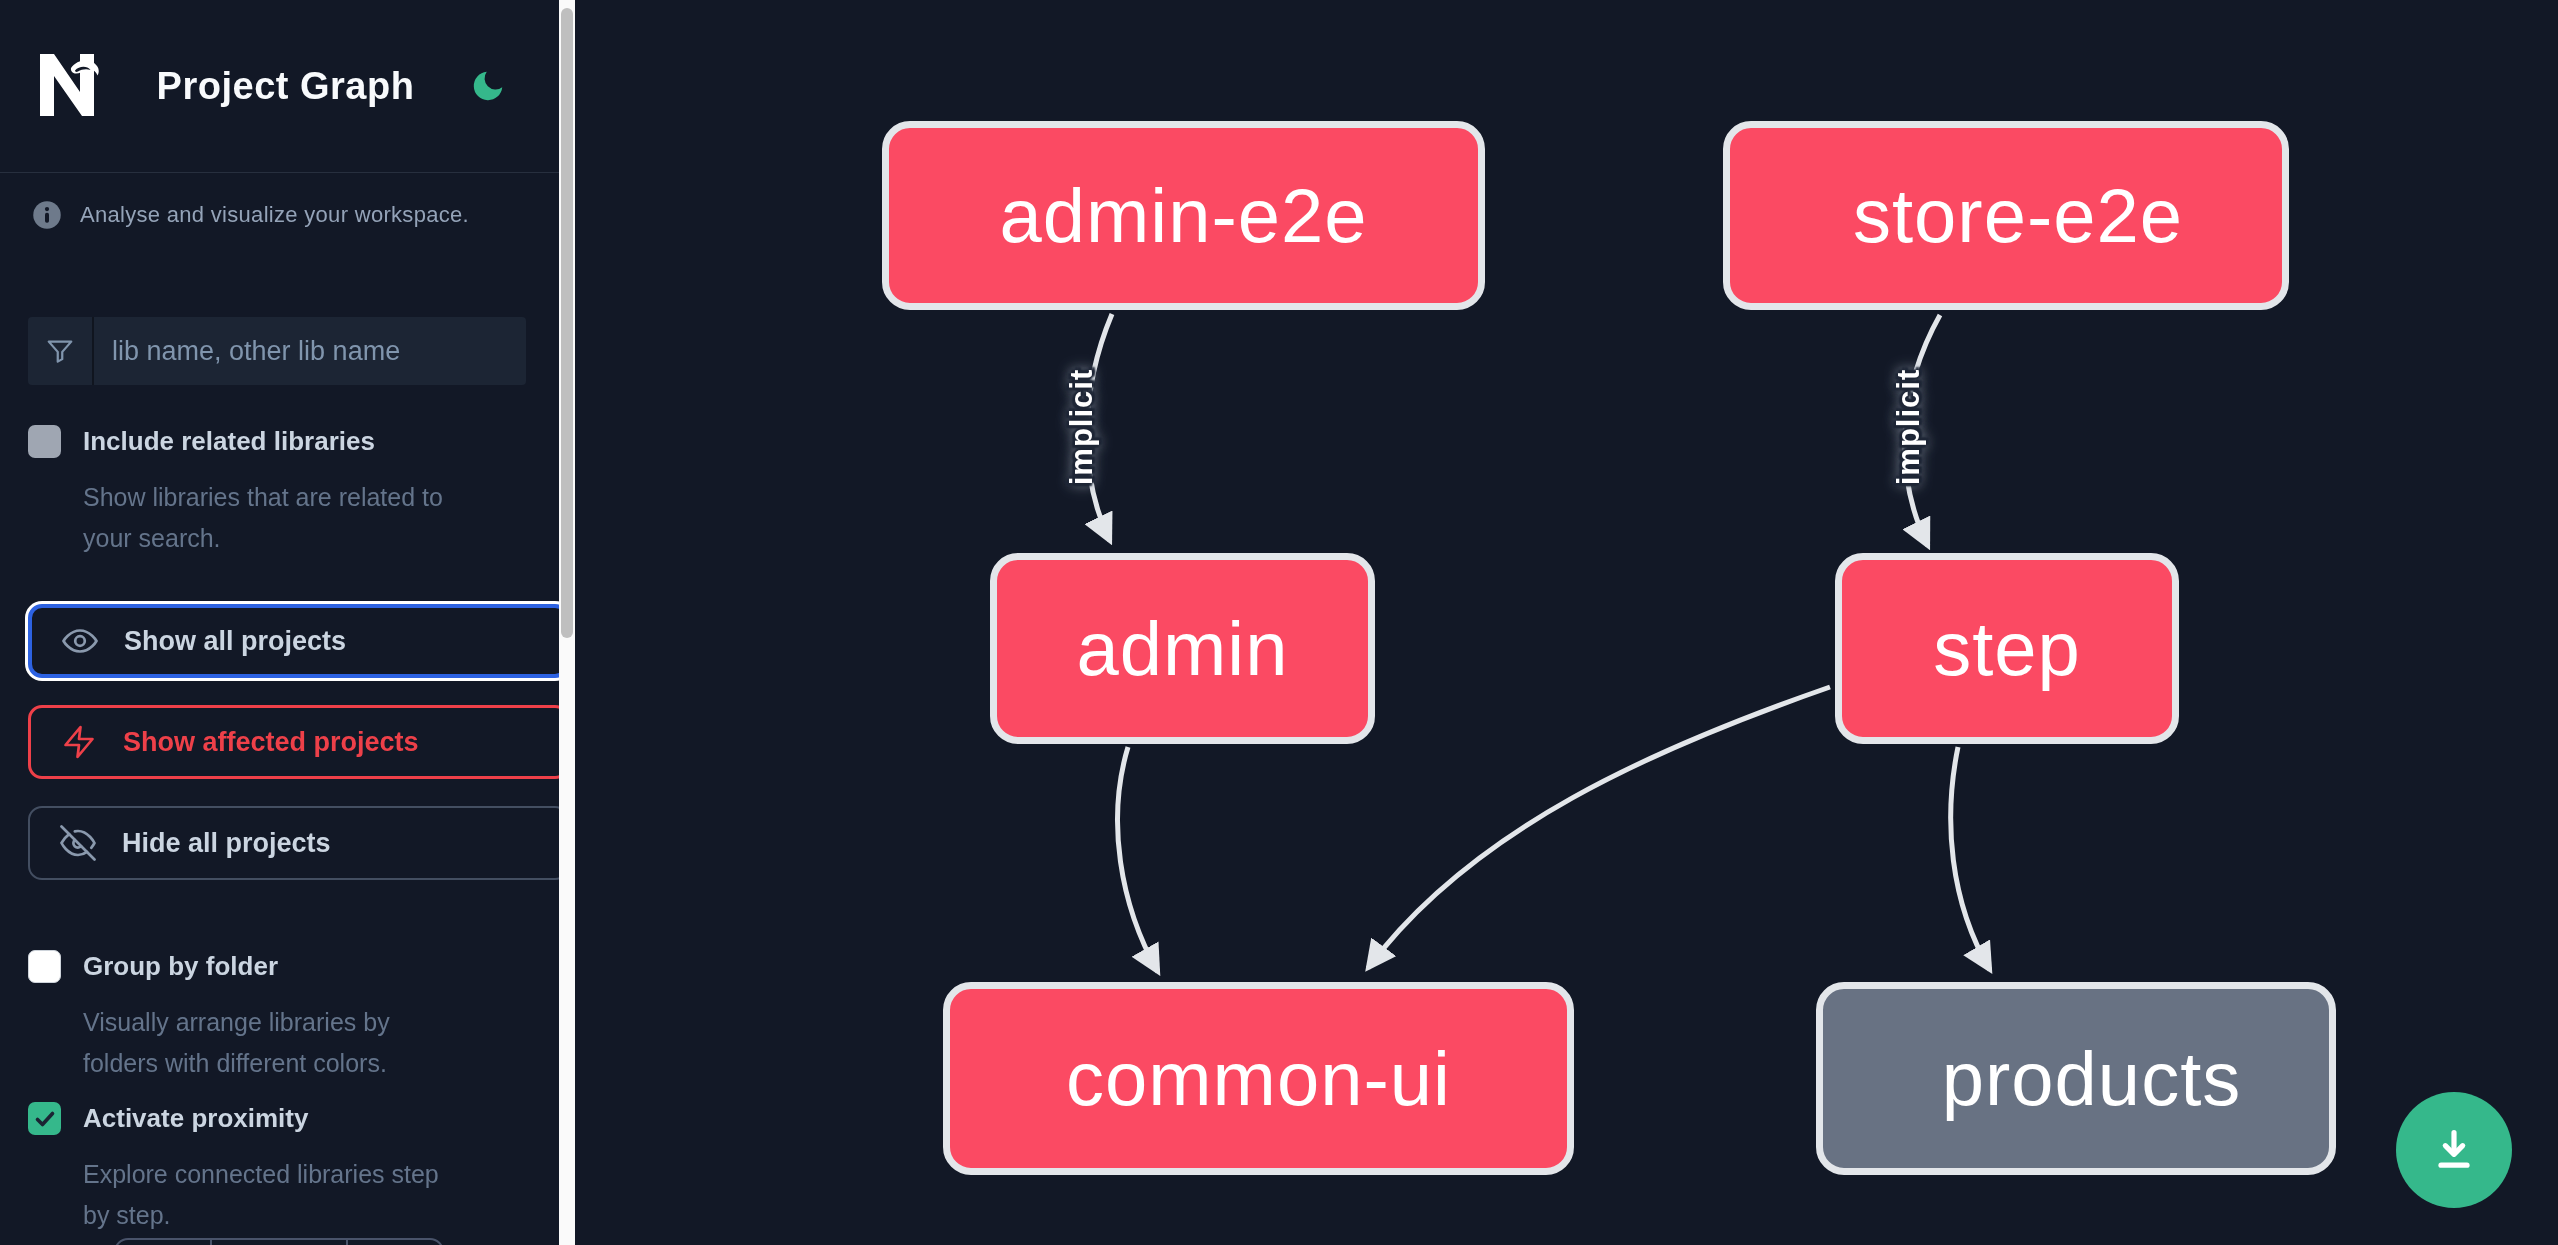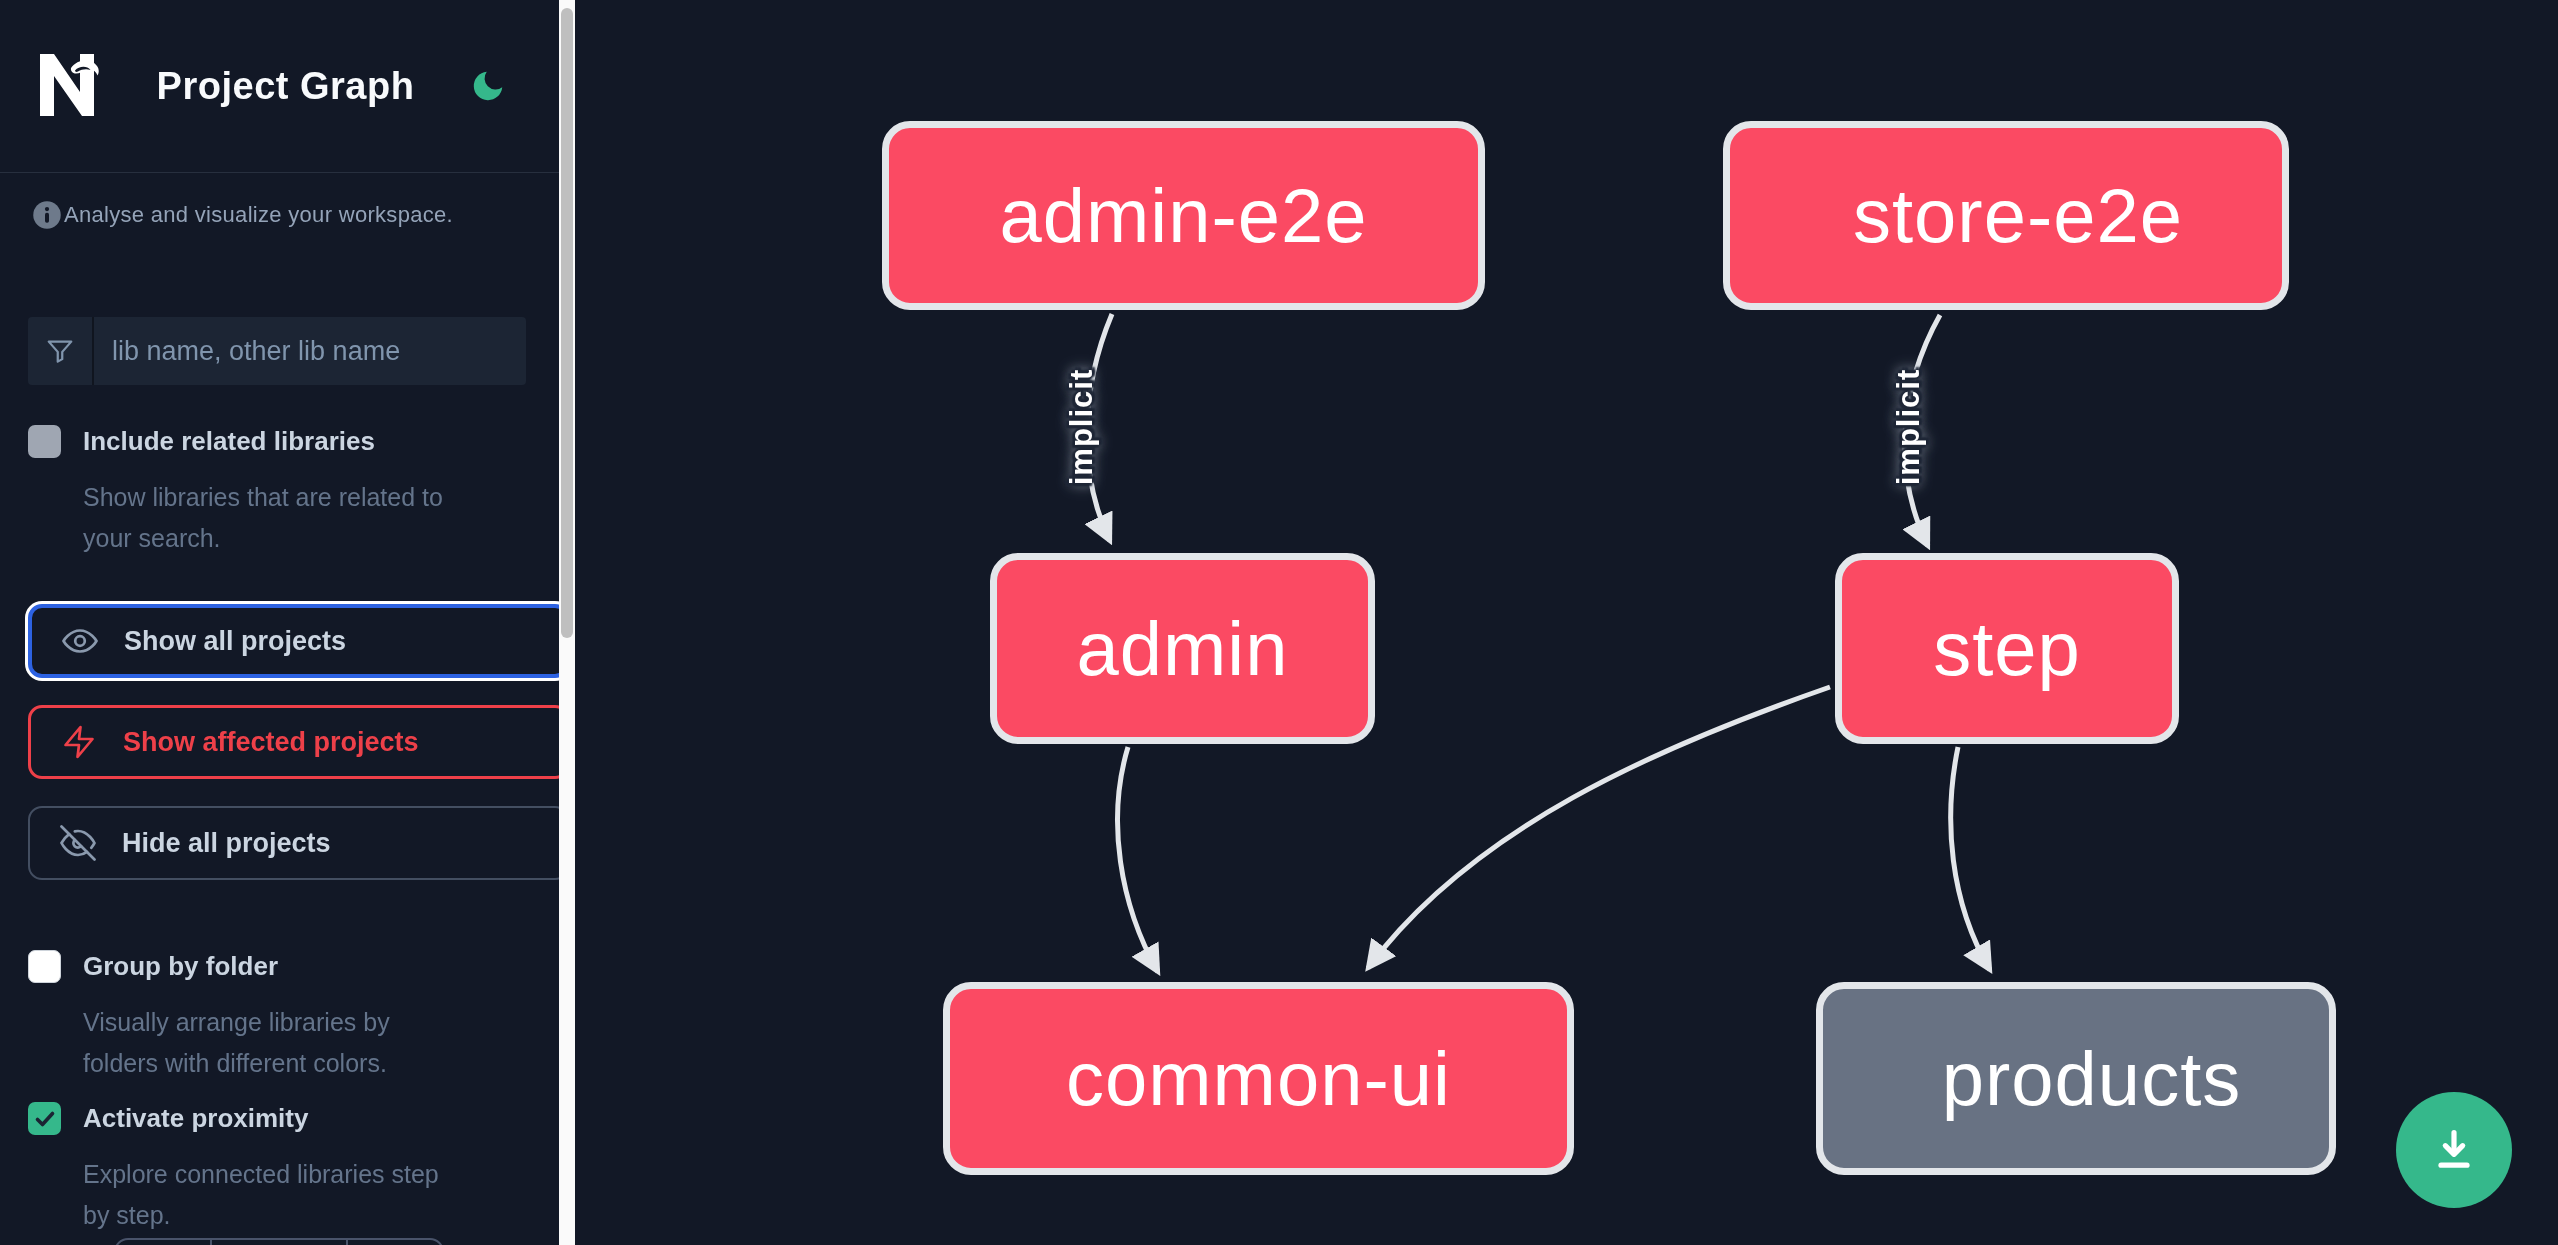--- a/index.html
+++ b/index.html
@@ -63,21 +63,21 @@
     border-bottom:1px solid #272f3e;
   }
   .logo { width:64px; height:68px; flex:0 0 auto; }
   .sb-title {
     flex:1; text-align:center;
     font-size:38px; font-weight:700; color:#f8fafc;
     letter-spacing:.5px;
   }
   .theme-toggle { background:none; border:none; cursor:pointer; width:38px; height:38px; flex:0 0 auto; }
 
-  .info-row { position:absolute; left:32px; top:200px; display:flex; align-items:center; gap:2px; }
+  .info-row { position:absolute; left:32px; top:200px; display:flex; align-items:center; gap:18px; }
   .info-text { font-size:22px; color:#94a3b8; letter-spacing:.3px; }
 
   .search-box {
     position:absolute; left:28px; top:317px; width:498px; height:68px;
     background:#1c2534; border-radius:4px;
     display:flex; align-items:stretch; overflow:hidden;
   }
   .search-icon-cell {
     width:66px; display:flex; align-items:center; justify-content:center;
     border-right:2px solid #10151f;

